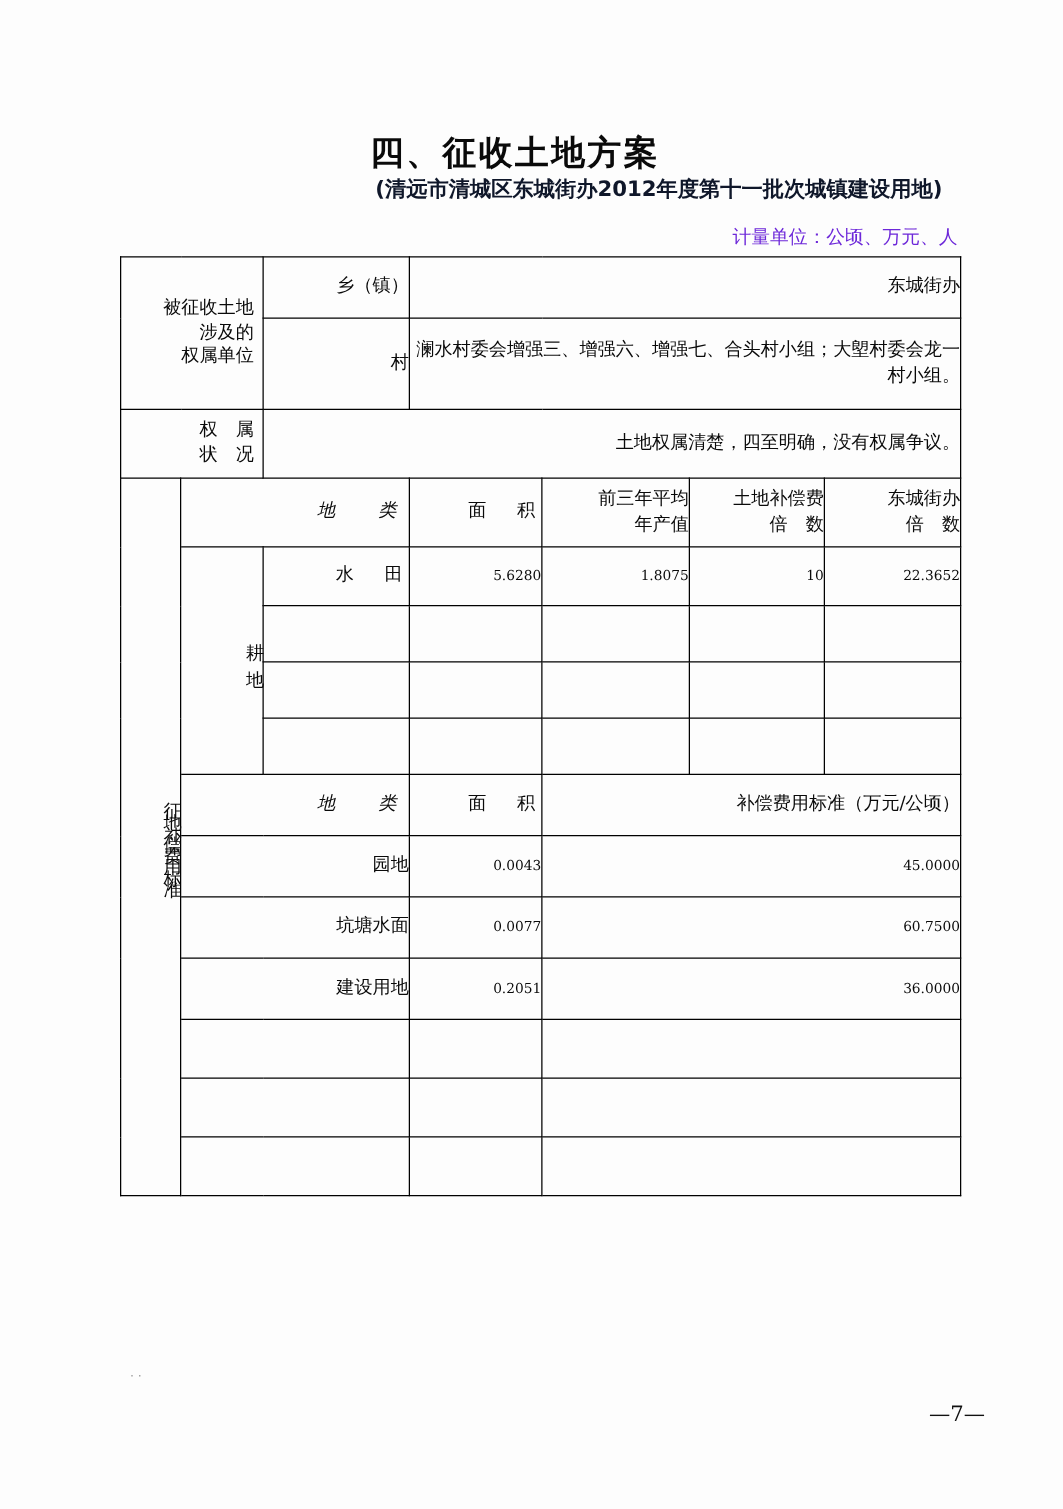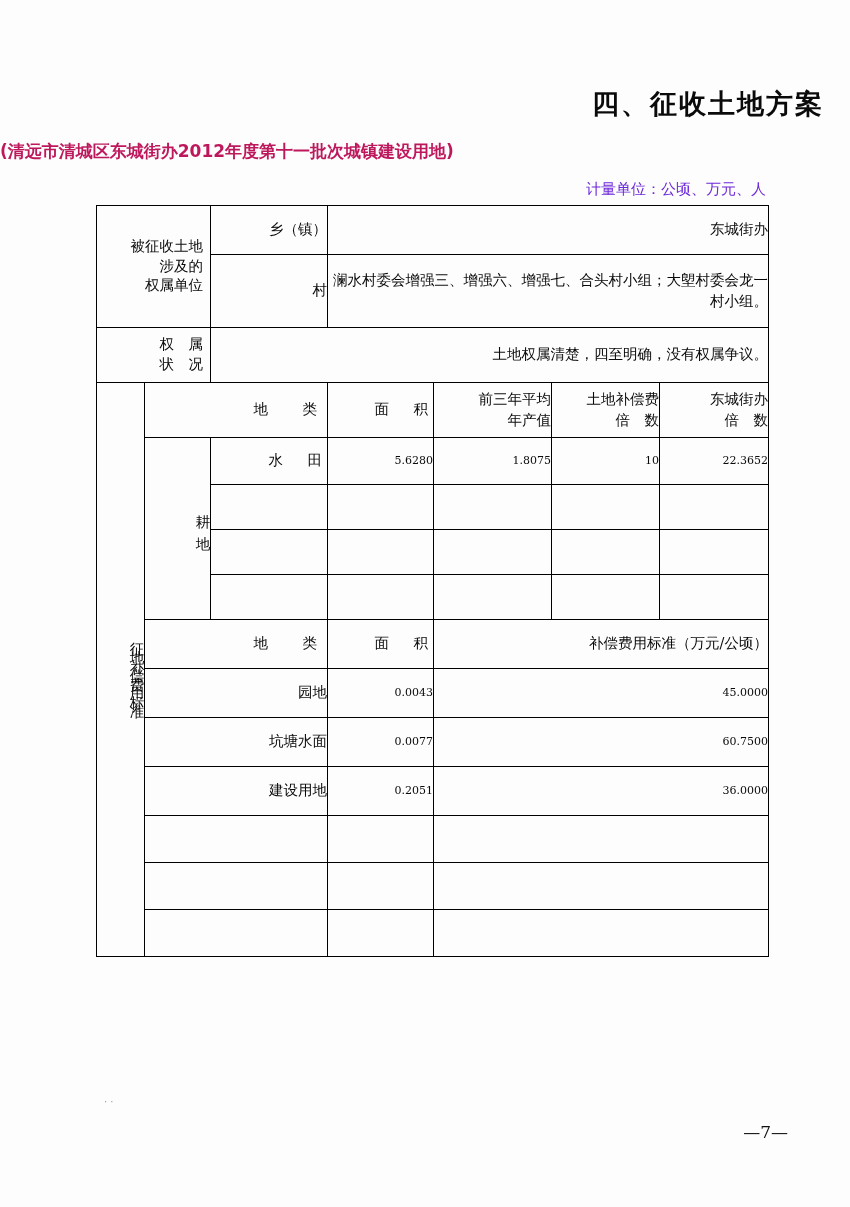--- a/index.html
+++ b/index.html
@@ -17,41 +17,41 @@
   }
   .page {
     position: absolute;
     inset: 0;
     background: #fdfdfd;
   }
 
   
   .doc-title {
     position: absolute;
-    top: 86px;
+    top: 104px;
     left: 0;
     width: 824px;
-    text-align: right;
+    text-align: center;
     font-family: "DejaVu Serif", "Liberation Serif", serif;
     font-size: 27px;
     font-weight: bold;
     letter-spacing: 2px;
     color: #0a0a0a;
   }
   .doc-subtitle {
     position: absolute;
     top: 140px;
     left: 0;
     width: 754px;
-    text-align: left;
+    text-align: right;
     font-family: "DejaVu Sans", "Liberation Sans", sans-serif;
     font-size: 17px;
     font-weight: bold;
     letter-spacing: 0px;
-    color: #be185d;
+    color: #0f172a;
   }
   .unit-line {
     position: absolute;
     top: 180px;
     left: 0;
     width: 766px;
     text-align: right;
     font-family: "DejaVu Serif", "Liberation Serif", serif;
     font-size: 15px;
     color: #6d28d9;
@@ -95,21 +95,21 @@
   .vert-tight {
     writing-mode: vertical-rl;
     text-orientation: upright;
     letter-spacing: 22px;
     margin: 0 auto;
     display: inline-block;
     line-height: 1;
     padding: 4px 0;
   }
 
-  .sp2 { letter-spacing: 10px; padding-left: 10px; }
+  .sp2 { letter-spacing: 10px; padding-left: 10px; font-style: italic; }
   .sp1 { letter-spacing: 5px; padding-left: 5px; }
   .twoline { line-height: 1.35; }
 
   .num { font-family: "DejaVu Serif", "Liberation Serif", serif; font-size: 11px; }
 
   
   .page-num {
     position: absolute;
     top: 1122px;
     left: 0;

